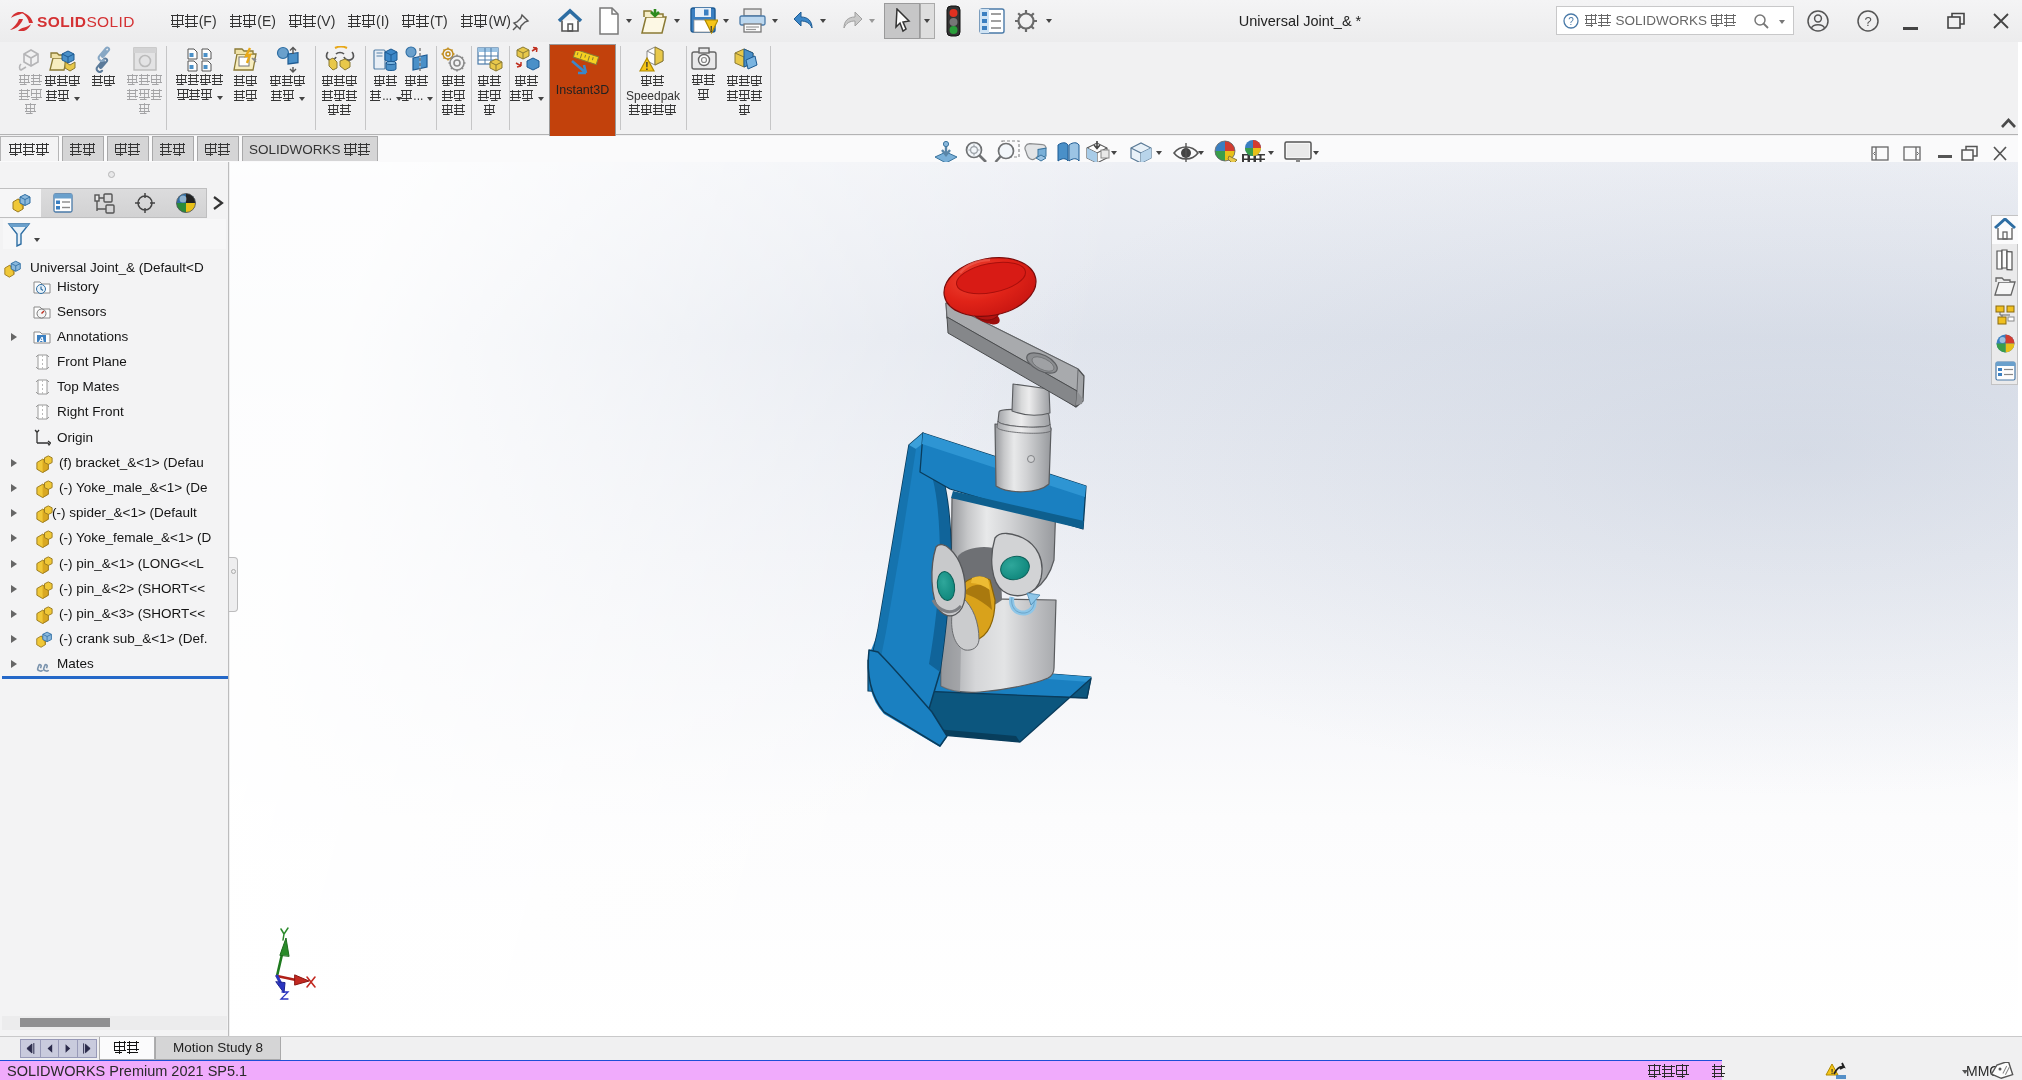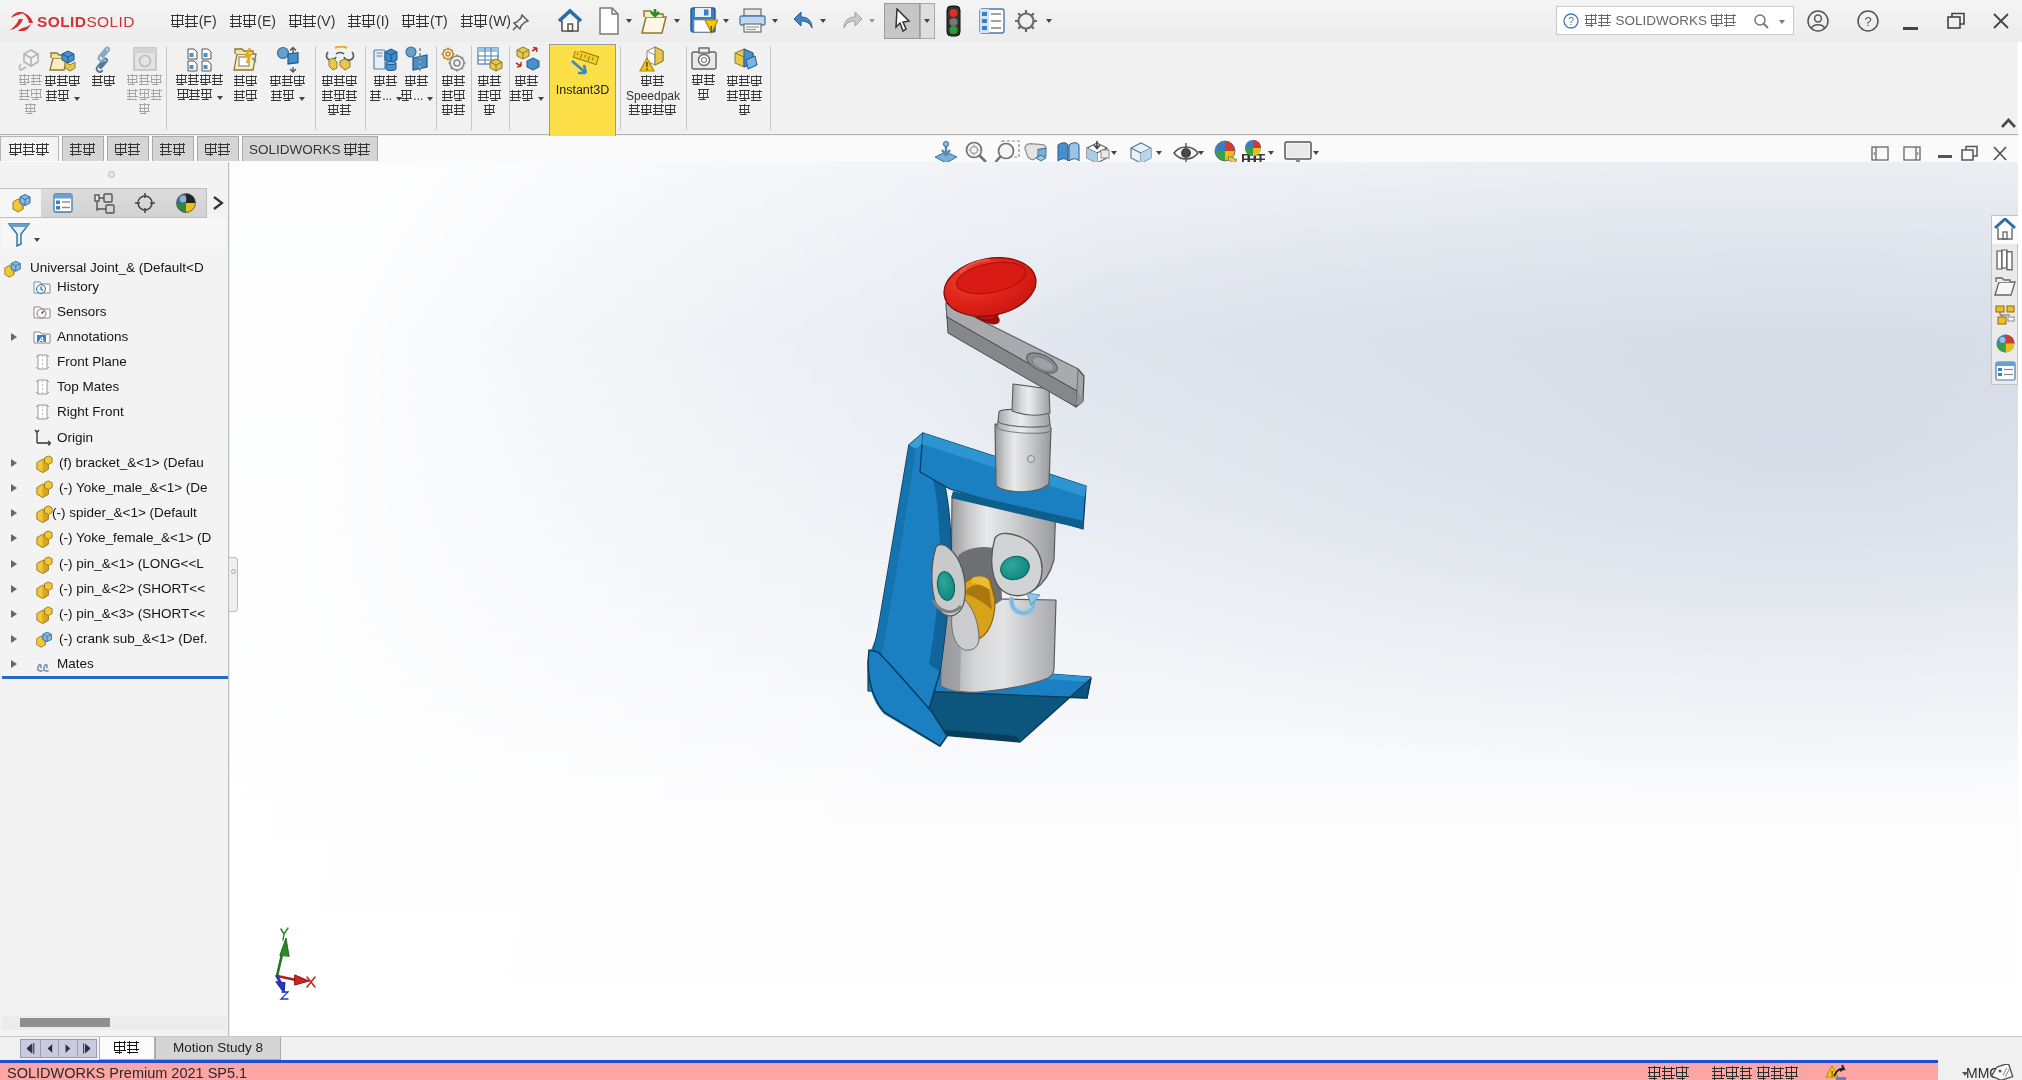--- a/index.html
+++ b/index.html
@@ -44,20 +44,21 @@
     <path d="M23 15 C19 19 13 18 10 22 L16 22 C19 21 22 18 23 15Z" fill="#d43133"></path>
   </svg>
   <div class="ab" style="left:37px;top:13px;font-size:15.5px;letter-spacing:0.4px;color:#d43133;font-weight:bold">SOLID<span style="font-weight:normal">SOLID</span></div>
   <div class="ab" style="left:171px;top:0;height:42px;line-height:42px;font-size:14px;color:#333;white-space:nowrap">
     <span class="mi"><span class="z"></span><span class="z2"></span>(F)</span><span class="mi"><span class="z2"></span><span class="z"></span>(E)</span><span class="mi"><span class="z"></span><span class="z2"></span>(V)</span><span class="mi"><span class="z2"></span><span class="z"></span>(I)</span><span class="mi"><span class="z"></span><span class="z2"></span>(T)</span><span class="mi"><span class="z2"></span><span class="z"></span>(W)</span>
   </div>
   <svg class="ab" style="left:512px;top:13px" width="18" height="18" viewBox="0 0 18 18">
     <path d="M10 2 L16 8 L13 9 L9 13 L8 16 L2 10 L5 9 L9 5 Z" fill="none" stroke="#555" stroke-width="1.4"></path>
     <line x1="5" y1="13" x2="1" y2="17" stroke="#555" stroke-width="1.4"></line>
   </svg>
+  <div class="ab" id="tb-title" style="left:1150px;top:0;width:300px;height:42px;line-height:42px;text-align:center;font-size:14.5px;color:#222">Universal Joint_&amp; *</div>
 
   <svg class="ab" style="left:556px;top:8px" width="28" height="26" viewBox="0 0 28 26">
     <path d="M3 13 L14 3 L25 13" fill="none" stroke="#2d6da3" stroke-width="3.6"></path>
     <path d="M6 12.5 V23 H22 V12.5" fill="#fdfdfd" stroke="#555" stroke-width="1.6"></path>
     <rect x="12" y="16" width="4.5" height="7" fill="none" stroke="#555" stroke-width="1.5"></rect>
   </svg>
   <svg class="ab" style="left:598px;top:7px" width="22" height="28" viewBox="0 0 22 28">
     <path d="M2 1 H14 L20 7 V27 H2 Z" fill="#fff" stroke="#7a7a7a" stroke-width="1.5"></path>
     <path d="M14 1 L14 7 L20 7" fill="none" stroke="#7a7a7a" stroke-width="1.5"></path>
   </svg>
@@ -308,21 +309,21 @@
   <svg class="ic" width="28" height="27" viewBox="0 0 28 27">
     <path d="M4 4 L10 1 L16 4 L16 10 L10 13 L4 10 Z" fill="#e8c84a" stroke="#8a7a34"></path>
     <path d="M4 4 L10 7 L16 4 M10 7 V13" fill="none" stroke="#8a7a34"></path>
     <path d="M14 15 L20 12 L26 15 L26 21 L20 24 L14 21 Z" fill="#4a90c8" stroke="#1d5a92"></path>
     <path d="M3 17 L8 20 M8 20 L8 16 M8 20 L4 21" fill="none" stroke="#c03020" stroke-width="1.5"></path>
     <path d="M19 5 L24 2 M24 2 L20 1.5 M24 2 L23.5 6" fill="none" stroke="#c03020" stroke-width="1.5"></path>
   </svg>
   <span class="z"></span><span class="z2"></span><br><span class="z2"></span><span class="z"></span>
   <div class="car" style="margin-top:6px"></div>
 </div>
-<div class="ab" style="left:549px;top:44px;width:67px;height:96px;background:#fde047;border:1px solid #9a9a9b;text-align:center;font-size:12.5px;color:#222">
+<div class="ab" style="left:549px;top:44px;width:67px;height:96px;background:#c2410c;border:1px solid #9a9a9b;text-align:center;font-size:12.5px;color:#222">
   <svg style="margin:6px auto 2px;display:block" width="34" height="30" viewBox="0 0 34 30">
     <rect x="8" y="2" width="24" height="8" fill="#f5d020" stroke="#8a7a34" transform="rotate(18 20 6)"></rect>
     <g transform="rotate(18 20 6)">
         <path d="M11 4 V7 M15 4 V9 M19 4 V7 M23 4 V9 M27 4 V7" stroke="#8a7a34" stroke-width="1"></path>
       </g>
     <path d="M6 10 L20 22 M20 22 L12 22 M20 22 L18 14" fill="none" stroke="#3c87c8" stroke-width="2.6"></path>
   </svg>
   Instant3D
 </div>
 <div class="rbtn" style="left:622px;width:62px">
@@ -830,21 +831,21 @@
     </svg>
   <svg width="19" height="17" viewBox="0 0 19 17" style="border-left:1px solid #989ab8">
       <path d="M7 8.5 L12 4 V13 Z" fill="#2a2a4a" transform="scale(-1,1) translate(-19,0)"></path>
     </svg>
   <svg width="19" height="17" viewBox="0 0 19 17" style="border-left:1px solid #989ab8">
       <path d="M13 3 V14 M6 8.5 L11 4 V13 Z" stroke="#2a2a4a" fill="#2a2a4a" stroke-width="1" transform="scale(-1,1) translate(-19,0)"></path>
     </svg>
 </div>
 <div class="ab" style="left:99px;top:1037px;width:56px;height:23px;background:#fbfbfc;border:1px solid #aeaeaf;border-top:none;text-align:center;font-size:13.5px;color:#111;line-height:22px"><span class="z"></span><span class="z2"></span></div>
 <div class="ab" style="left:155px;top:1037px;width:126px;height:23px;background:#d5d5d6;border:1px solid #a9a9aa;border-top:none;text-align:center;font-size:13.5px;color:#222;line-height:22px">Motion Study 8</div>
-<div class="ab" id="statusbar" style="left:0;top:1060px;width:1938px;height:20px;background:#fca5a5;border-top:3px solid #1d4ed8">
+<div class="ab" id="statusbar" style="left:0;top:1060px;width:1722px;height:20px;background:#f0abfc;border-top:1px solid #1d4ed8">
   <div class="ab" style="left:7px;top:2px;font-size:14.5px;color:#2a2a2a">SOLIDWORKS Premium 2021 SP5.1</div>
   <div class="ab" style="left:1648px;top:2px;font-size:14px;color:#2a2a2a"><span class="z"></span><span class="z2"></span><span class="z"></span></div>
   <div class="ab" style="left:1712px;top:2px;font-size:14px;color:#2a2a2a"><span class="z2"></span><span class="z"></span><span class="z2"></span>&nbsp;<span class="z"></span><span class="z2"></span><span class="z"></span></div>
   <svg class="ab" style="left:1824px;top:1px" width="22" height="18" viewBox="0 0 22 18">
     <path d="M8 2 L14 13 H2 Z" fill="#f5c518" stroke="#b08a00"></path>
     <text x="8" y="11.5" font-size="8" font-weight="bold" fill="#333" text-anchor="middle">!</text>
     <path d="M10 12 C13 6 17 4 20 5 L18 1 M20 5 L16 7" fill="none" stroke="#222" stroke-width="1.8"></path>
     <path d="M12 13 H22 V17 H12 Z" fill="#3a7fc1" opacity="0.85"></path>
   </svg>
   <div class="ab" style="left:1966px;top:2px;font-size:14px;color:#2a2a2a">MMGS</div>

